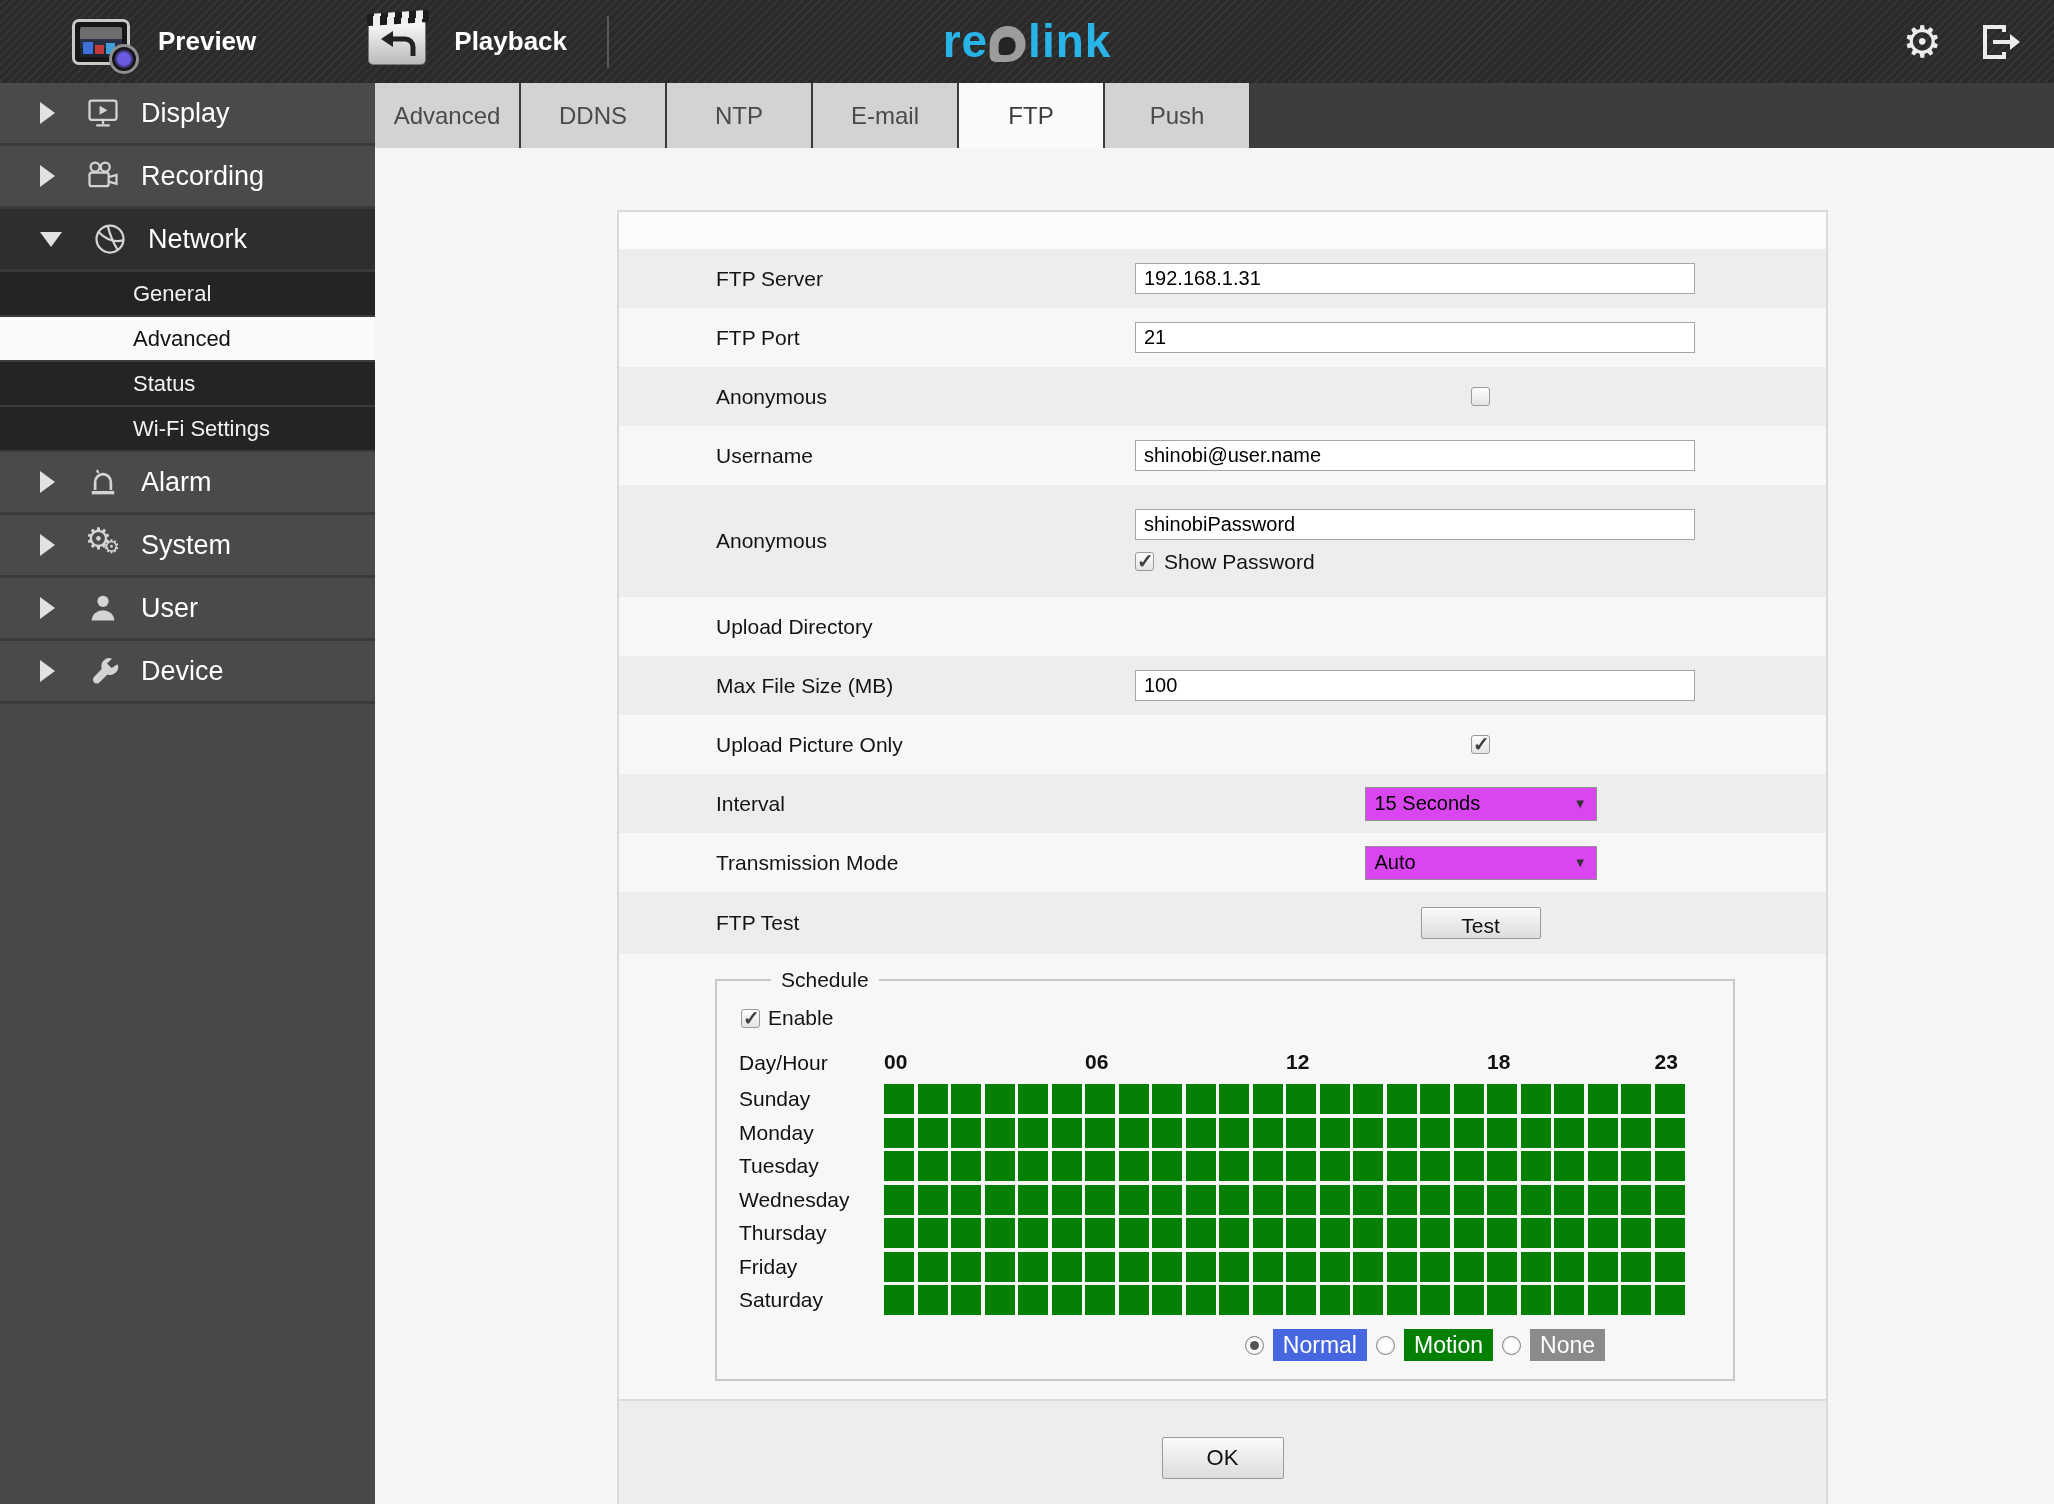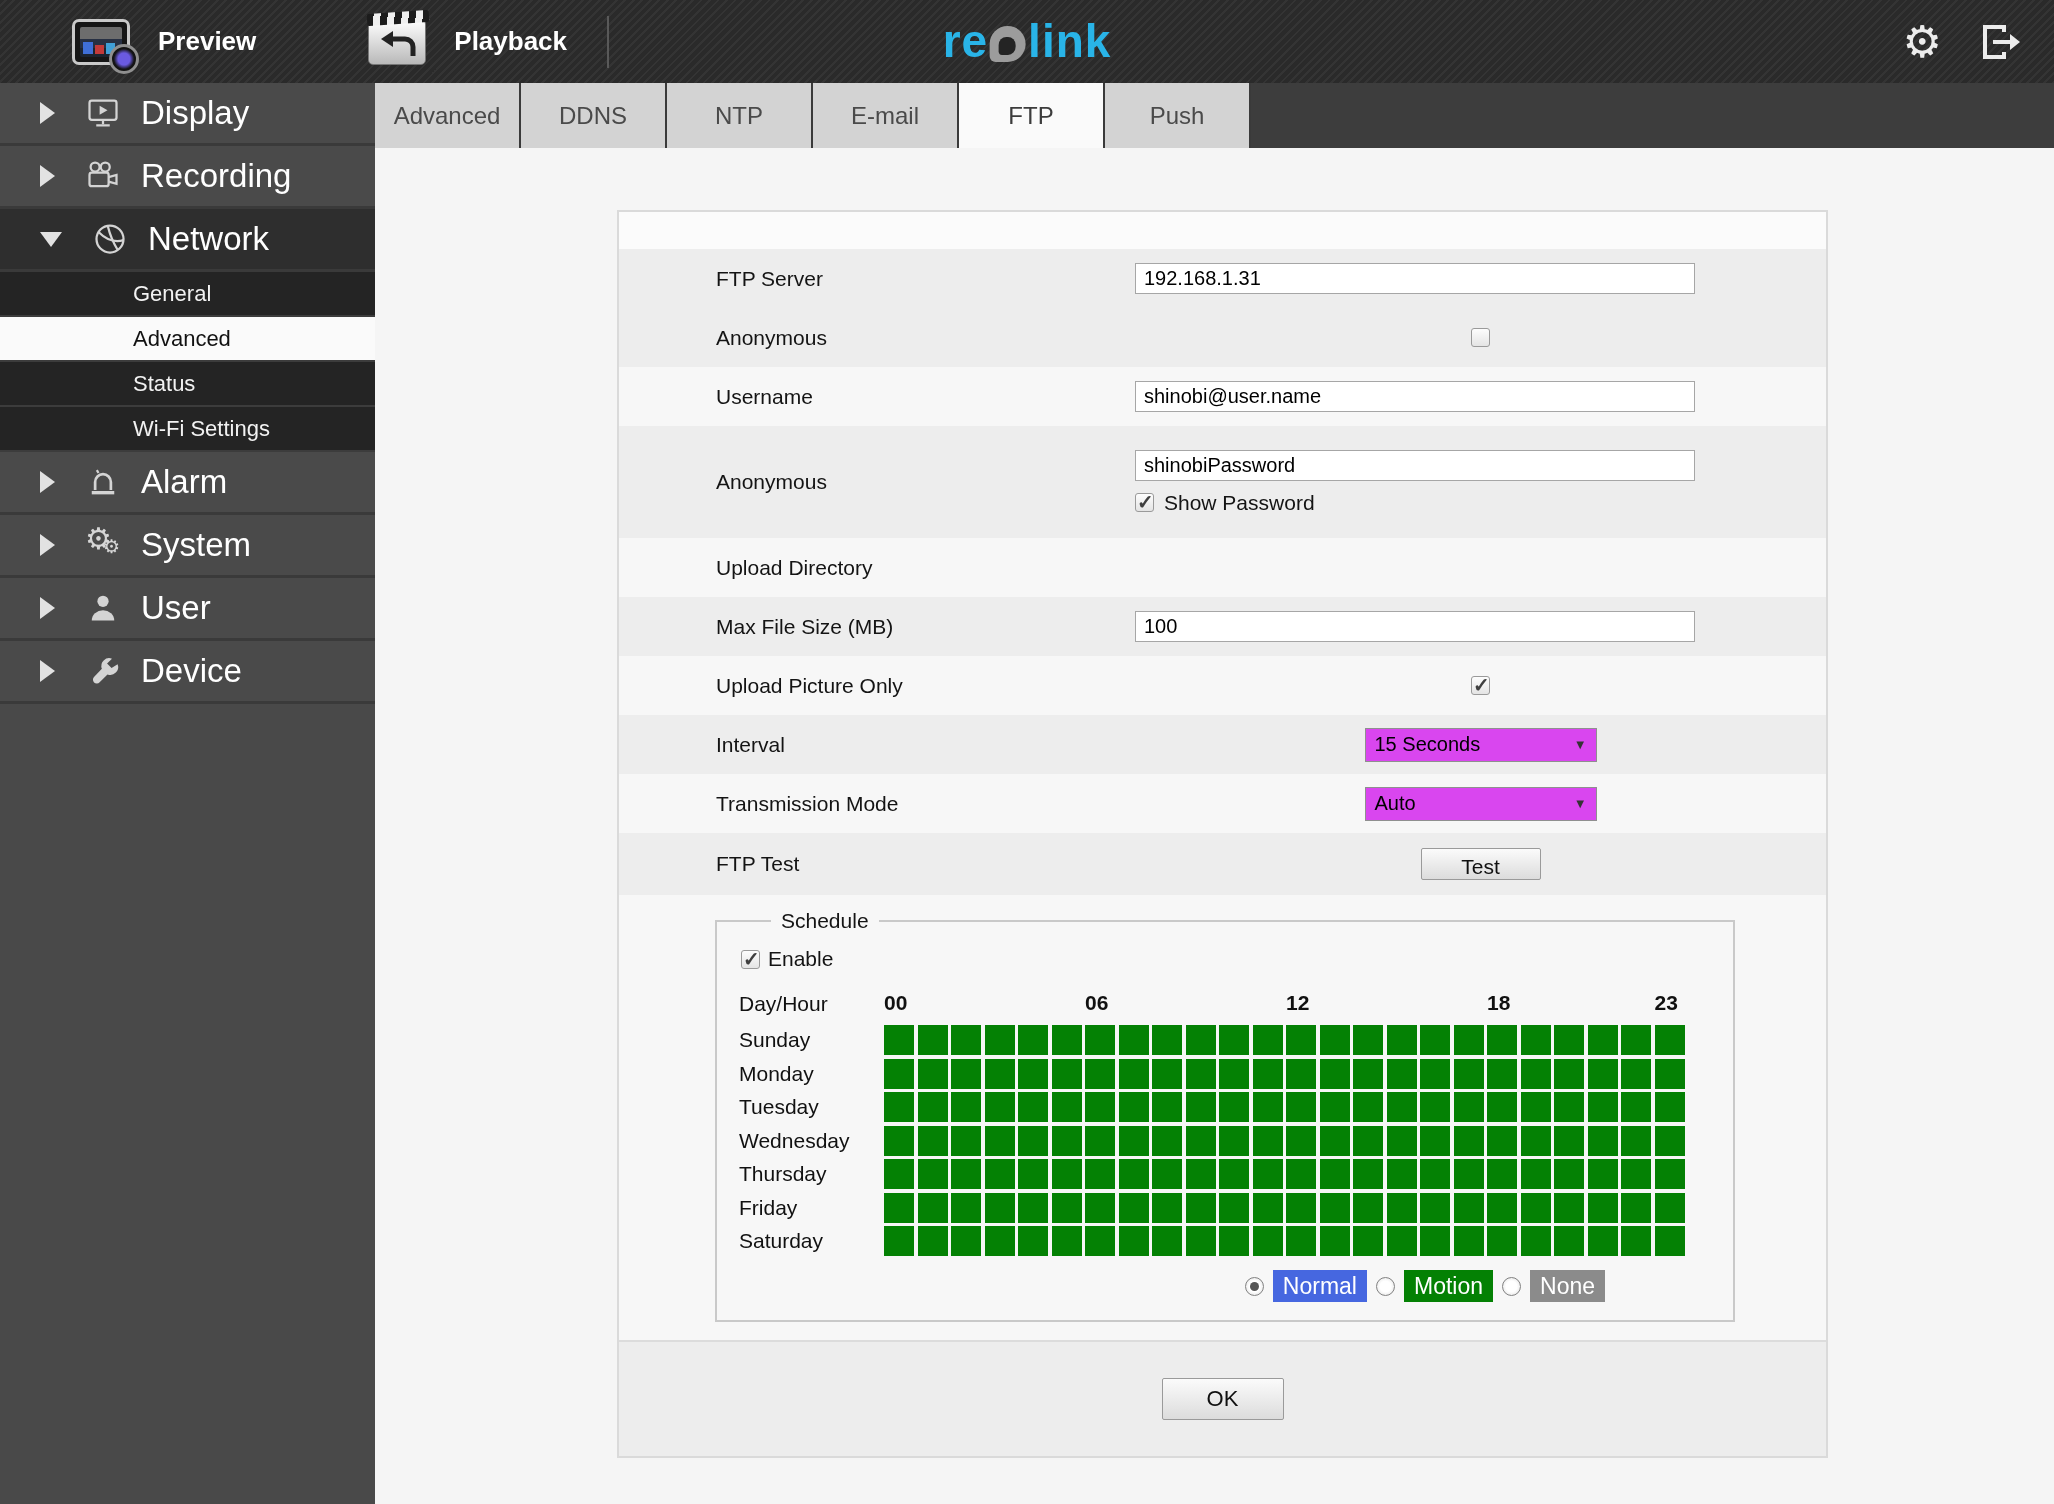--- a/index.html
+++ b/index.html
@@ -48,21 +48,21 @@
   .content { flex:1; display:flex; flex-direction:column; background:#f5f5f5;}
 
   
   .side-item { height:63px; display:flex; align-items:center; background:#4a4a4a;
     border-bottom:3px solid #3a3a3a; cursor:pointer; }
   .side-item.expanded { background:#2e2e2e; }
   .tri { width:0; height:0; margin-left:40px; }
   .tri.right { border-top:11px solid transparent; border-bottom:11px solid transparent; border-left:15px solid #e2e2e2;}
   .tri.down  { border-left:11px solid transparent; border-right:11px solid transparent; border-top:15px solid #e2e2e2;}
   .side-icon { width:36px; height:36px; margin-left:30px; display:flex; align-items:center; justify-content:center; }
-  .side-label { color:#fff; font-size:33px; margin-left:20px; }
+  .side-label { color:#fff; font-size:27px; margin-left:20px; }
   .sub-item { height:45px; display:flex; align-items:center; background:#242424;
     border-bottom:2px solid #3c3c3c; cursor:pointer; }
   .sub-item .sub-label { color:#f2f2f2; font-size:22px; margin-left:133px; }
   .sub-item.selected { background:#fafafa; }
   .sub-item.selected .sub-label { color:#111; }
   .gears { color:#d6d6d6; position:relative; width:36px; height:36px;}
   .gears .g1 { position:absolute; left:0px; top:-6px; font-size:30px;}
   .gears .g2 { position:absolute; left:18px; top:8px; font-size:19px;}
 
   
@@ -284,20 +284,26 @@
       <div class="panel">
         <div class="panel-spacer"></div>
 
         <div class="frow gray">
           <div class="flabel">FTP Server</div>
           <div class="fctrl">
             <input class="txt" type="text" value="192.168.1.31" style="">
           </div>
         </div>
 
+        <div class="frow lite">
+          <div class="flabel">FTP Port</div>
+          <div class="fctrl">
+            <input class="txt" type="text" value="21" style="">
+          </div>
+        </div>
 
         <div class="frow gray">
           <div class="flabel">Anonymous</div>
           <div class="fctrl" style="flex-direction:row; align-items:center;">
             <span class="cb"></span>
           </div>
         </div>
 
         <div class="frow lite">
           <div class="flabel">Username</div>

